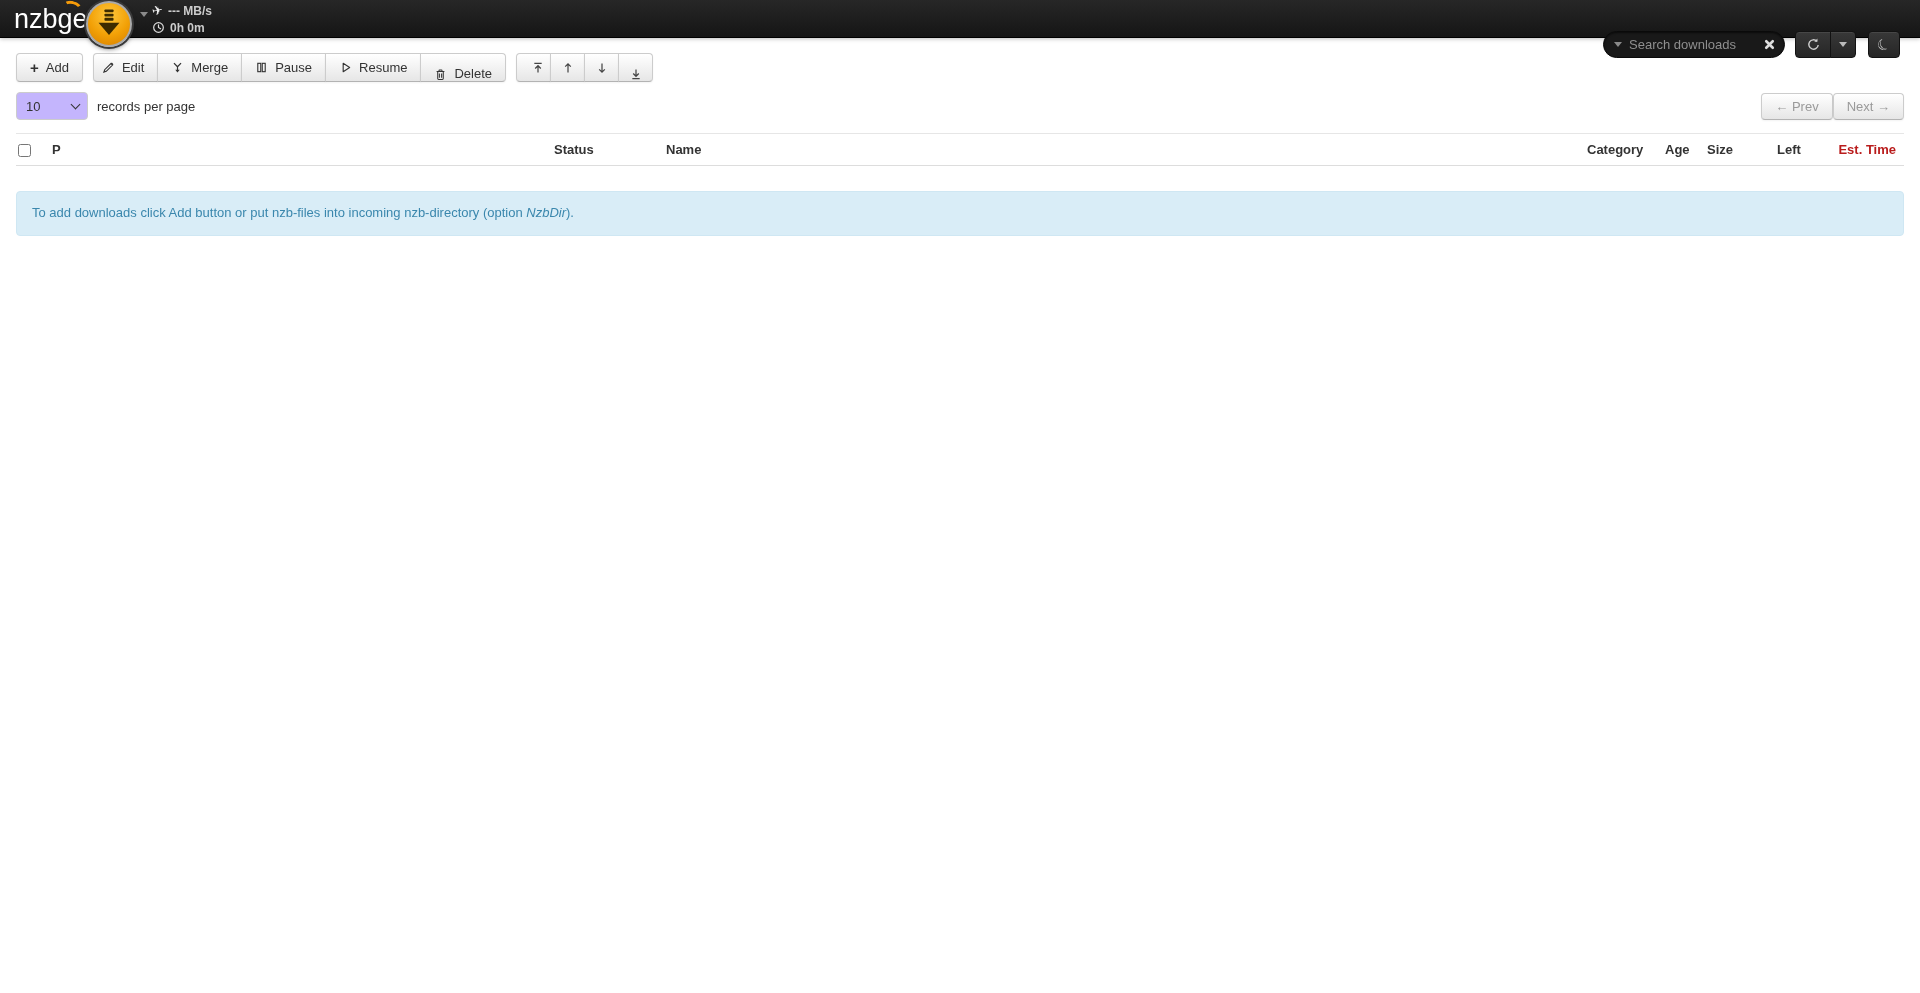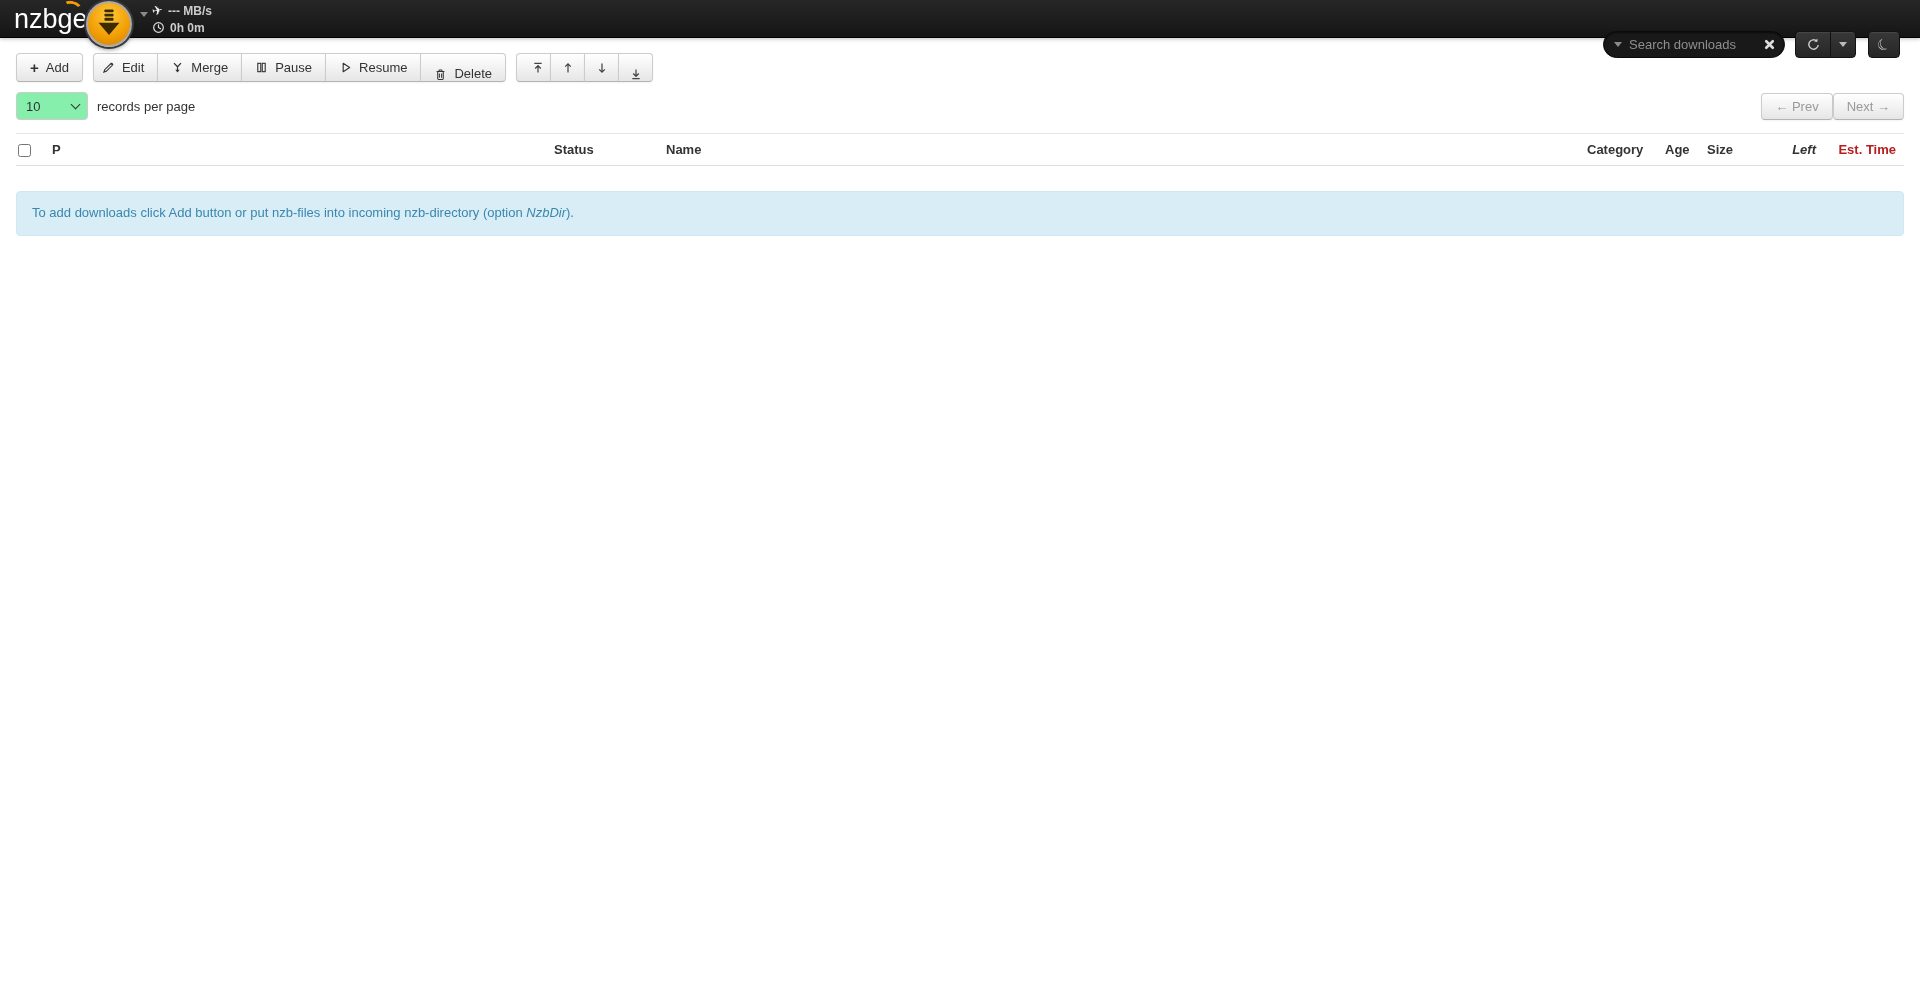--- a/index.html
+++ b/index.html
@@ -62,39 +62,39 @@
   .btn-group .btn { border-radius:0; margin-left:-1px; }
   .btn-group .btn:first-child { border-radius:4px 0 0 4px; margin-left:0;padding-left:8px; }
   .btn-group .btn:last-child { border-radius:0 4px 4px 0;align-items:flex-end; }
   .btn .plus-glyph { font-size:15px; font-weight:bold; line-height:1; margin-top:-1px; }
   .btn-arrow { width:35px; justify-content:center; padding:0; }
 
   
   .controls-row { display:flex; align-items:center; margin:10px 16px 0; }
   .select-wrap { position:relative; display:inline-block; }
   .records-select { appearance:none; -webkit-appearance:none; width:72px; height:28px;
-    padding:3px 24px 3px 9px; border:1px solid #ccc; border-radius:4px; background:#86efac;
+    padding:3px 24px 3px 9px; border:1px solid #ccc; border-radius:4px; background:#c4b5fd;
     font-size:13px; color:#333; font-family:inherit; cursor:pointer; }
   .select-chevron { position:absolute; right:9px; top:9px; width:7px; height:7px;
     border-right:1.8px solid #333; border-bottom:1.8px solid #333; transform:rotate(45deg); pointer-events:none; }
   .records-label { margin-left:9px; color:#333; }
   .pager { margin-left:auto; display:flex; }
   .pager .btn { color:#9a9a9a; height:27px; }
 
   
   .queue-table { width:1888px; margin:13px 16px 0; border-collapse:collapse; table-layout:fixed; }
   .queue-table th { border-top:1px solid #e6e6e6; border-bottom:1px solid #ddd;
     padding:8px 8px; font-size:13px; font-weight:bold; color:#333; text-align:left; overflow:hidden; white-space:nowrap; }
   th.col-check { width:28px; padding-left:2px; }
   th.col-p { width:502px; }
   th.col-status { width:112px; }
   th.col-cat { width:78px; }
   th.col-age { width:42px; }
   th.col-size { width:70px; }
-  th.col-left { width:55px; text-align:right;font-style:italic; }
+  th.col-left { width:55px; text-align:left; }
   th.col-est { width:80px; text-align:right; color:#b91c1c; }
   .hdr-checkbox { width:13px; height:13px; margin:0; vertical-align:middle; }
 
   
   .alert-info { margin:25px 16px 0; background:#d9edf7; border:1px solid #cfe7f3; border-radius:4px;
     padding:13px 15px 15px; color:#3a87ad; }
   .alert-title { font-weight:bold; font-size:14px; margin-bottom:9px; }
   .alert-msg { font-size:13px; }
   .alert-msg .opt { font-style:italic;margin-top:24px; }
 

